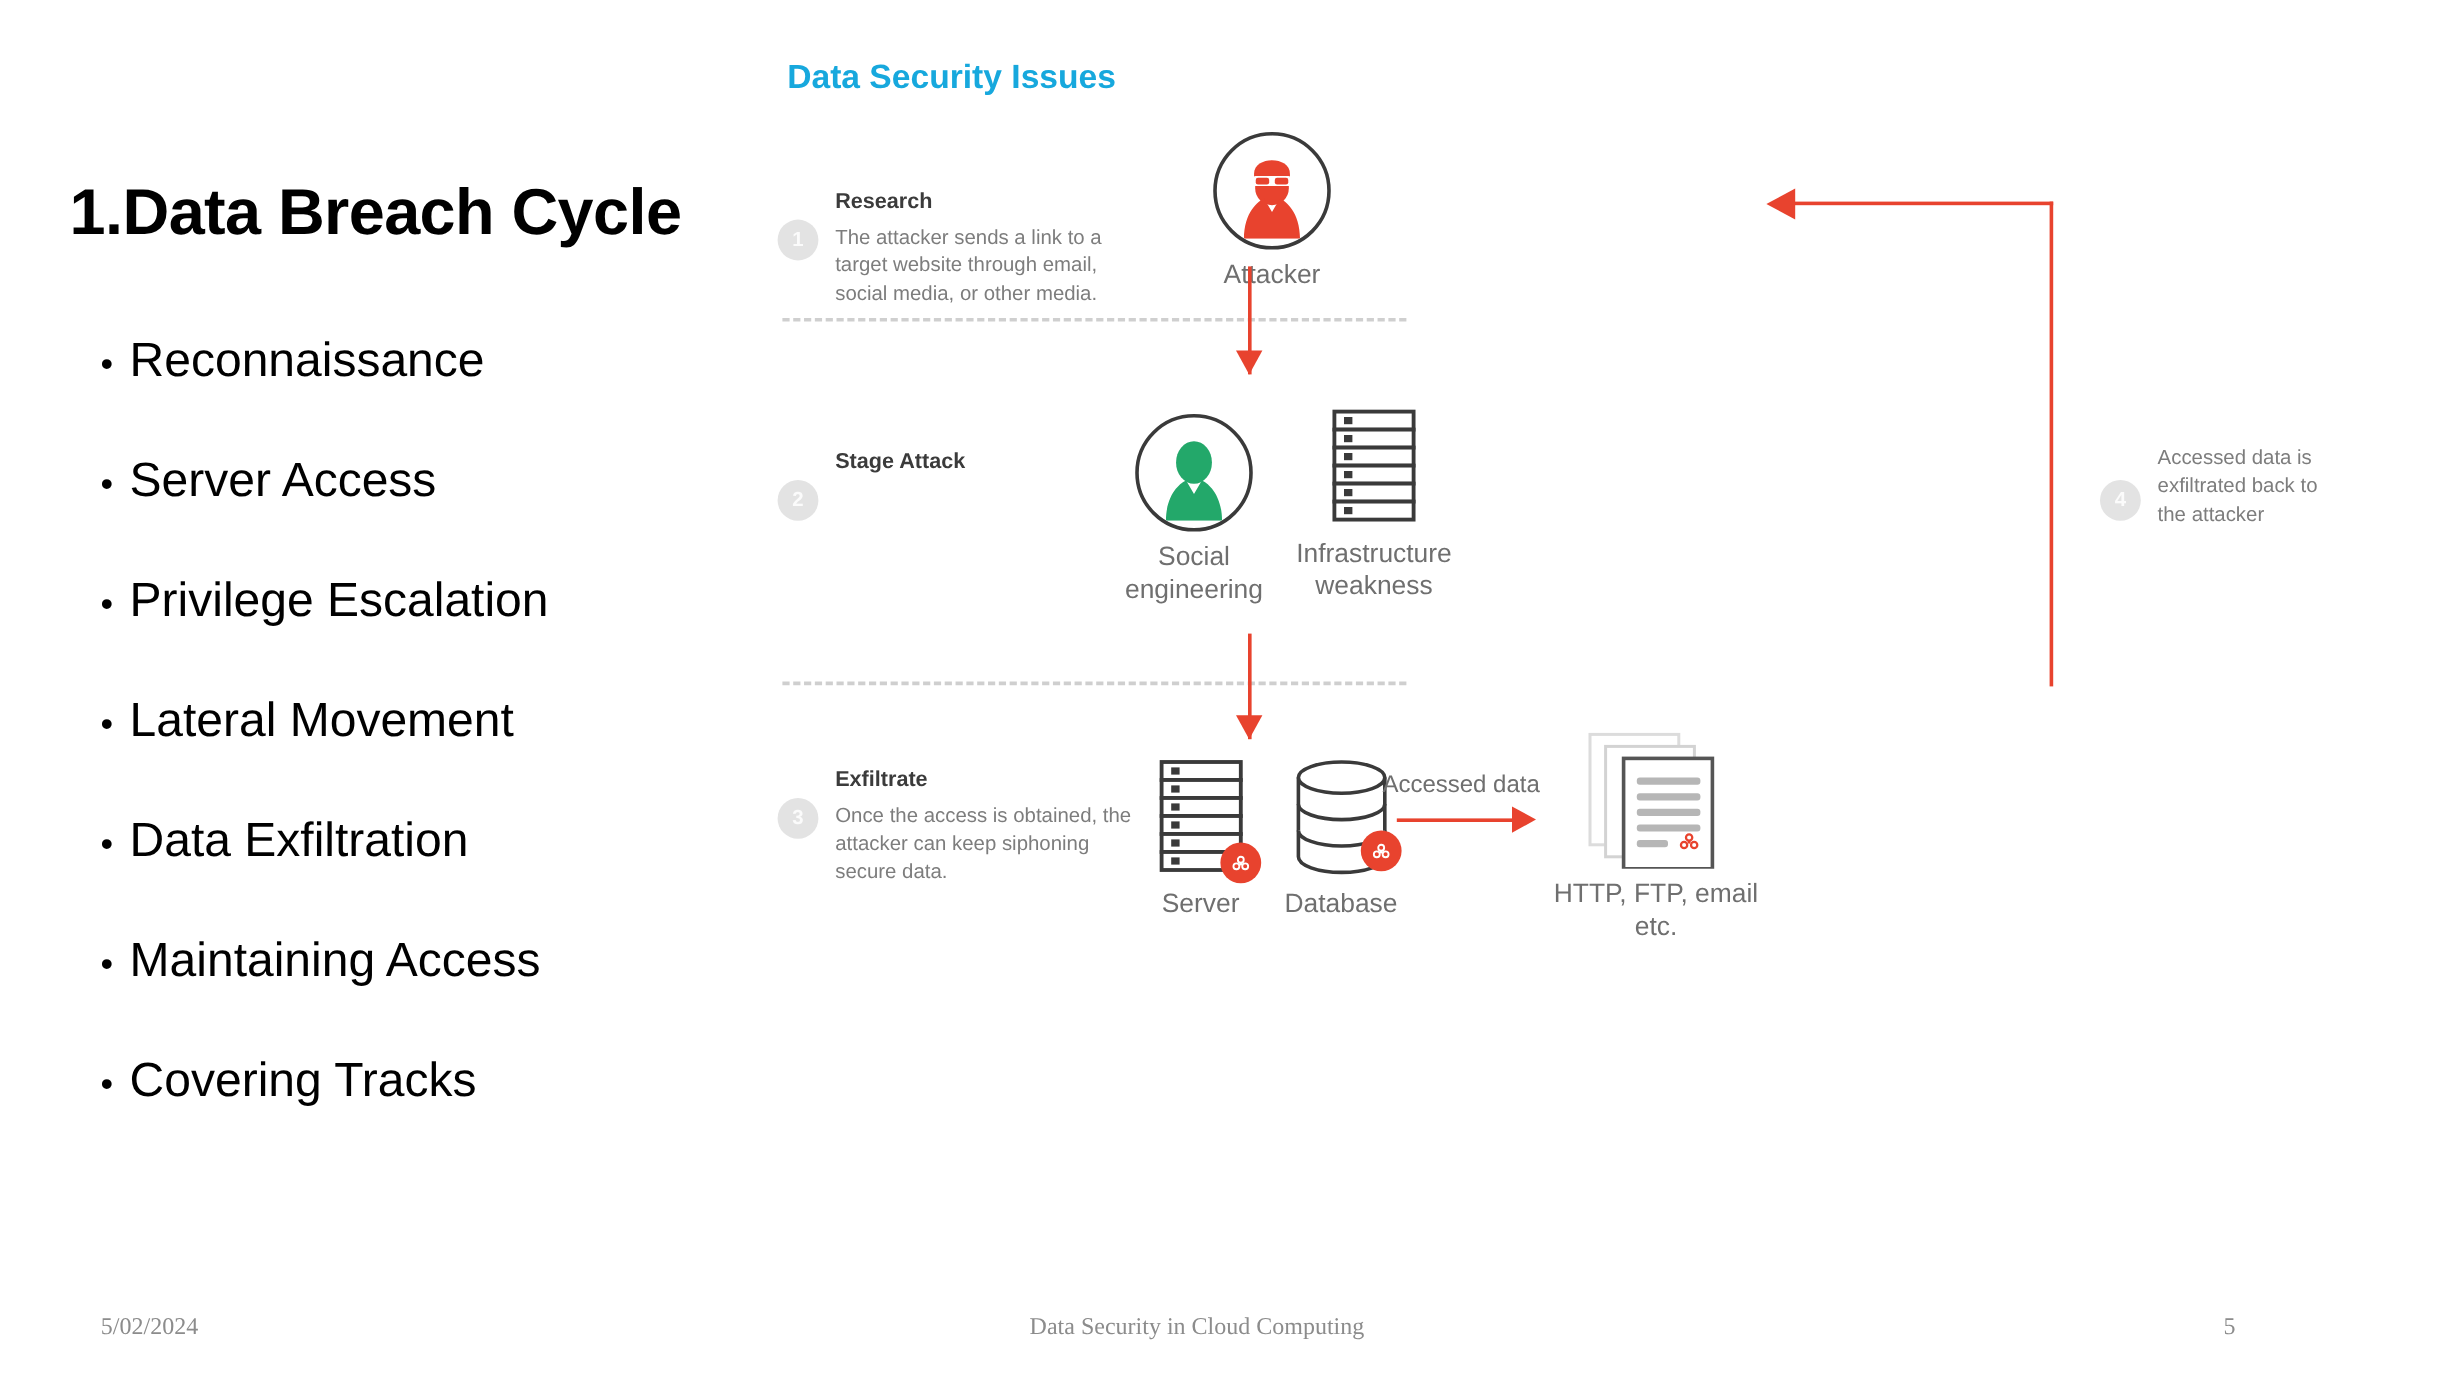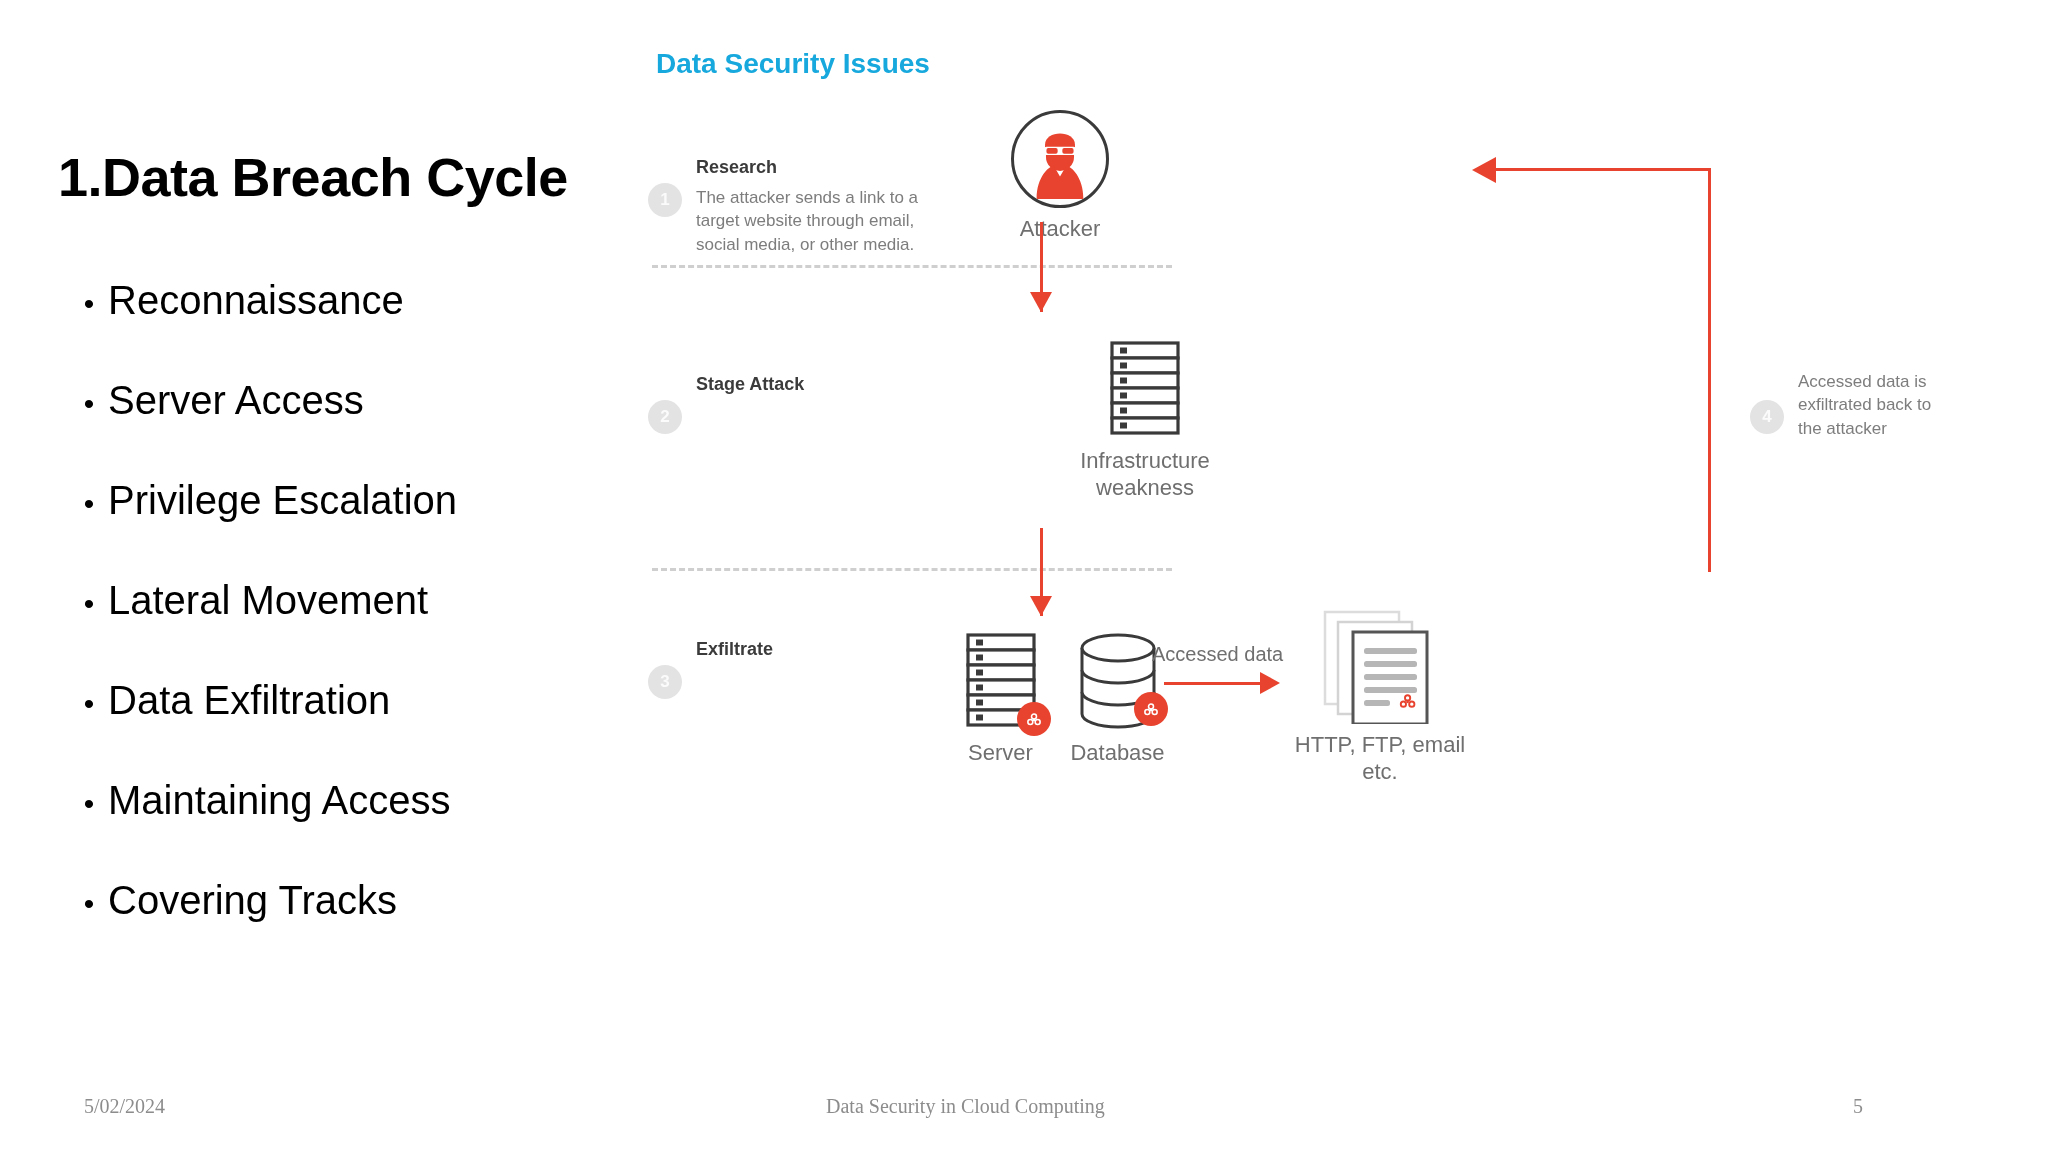--- a/index.html
+++ b/index.html
@@ -57,21 +57,21 @@
       border-top:13px solid transparent;border-bottom:13px solid transparent;
       border-right:24px solid #e8432e;}
 
   .edge-label{position:absolute;font-size:20px;color:#6f6f6f;text-align:center;}
 
   
   #footer{position:absolute;left:0;top:1095px;width:2048px;height:40px;}
   .foot-txt{position:absolute;font-size:20px;color:#8c8c8c;
             font-family:"Liberation Serif",serif;}
   #foot-date{left:84px;}
-  #foot-center{left:826px;text-align:center;}
+  #foot-center{left:858px;text-align:center;}
   #foot-page{left:1853px;}
 </style>
 </head>
 <body>
 
 <div id="slide-title">1.Data Breach Cycle</div>
 
 <div id="bullet-list">
   <div class="bullet-row">
     <span class="bullet-dot">•</span>
@@ -138,20 +138,30 @@
   <div class="arrow-v" style="left:400px;top:222px;height:90px;"></div>
   <div class="arrow-head-down" style="left:390px;top:292px;"></div>
 
   <div class="step-block" style="left:8px;top:400px;">
     <div class="step-num">2</div>
     <div class="step-body">
       <div class="step-title">Stage Attack</div>
     </div>
   </div>
 
+  <div class="node" style="left:280px;top:345px;width:150px;">
+    <div class="circle-icon">
+      <svg viewBox="0 0 92 92" width="86" height="86" style="display:block;margin:0 auto;">
+        <ellipse cx="46" cy="40" rx="16" ry="19" fill="#23a86a"></ellipse>
+        <path d="M21 92 C21 68, 34 58, 39 56 L46 68 L53 56 C58 58, 71 68, 71 92 Z" fill="#23a86a"></path>
+      </svg>
+    </div>
+    <div class="node-label">Social
+engineering</div>
+  </div>
 
   <div class="node" style="left:415px;top:340px;width:180px;">
     <div style="width:72px;margin:0 auto;">
       <svg viewBox="0 0 72 100" width="72" height="100" style="display:block;">
         <g stroke="#3a3a3a" stroke-width="3.2" fill="#ffffff">
           <rect x="3" y="3" width="66" height="15"></rect>
           <rect x="3" y="18" width="66" height="15"></rect>
           <rect x="3" y="33" width="66" height="15"></rect>
           <rect x="3" y="48" width="66" height="15"></rect>
           <rect x="3" y="63" width="66" height="15"></rect>
@@ -173,20 +183,21 @@
 
   <div class="dashed-sep" style="left:12px;top:568px;width:520px;"></div>
 
   <div class="arrow-v" style="left:400px;top:528px;height:88px;"></div>
   <div class="arrow-head-down" style="left:390px;top:596px;"></div>
 
   <div class="step-block" style="left:8px;top:665px;">
     <div class="step-num">3</div>
     <div class="step-body">
       <div class="step-title">Exfiltrate</div>
+      <div class="step-desc">Once the access is obtained, the attacker can keep siphoning secure data.</div>
     </div>
   </div>
 
   <div class="node" style="left:298px;top:632px;width:125px;">
     <div style="width:72px;margin:0 auto;position:relative;">
       <svg viewBox="0 0 72 100" width="72" height="100" style="display:block;">
         <g stroke="#3a3a3a" stroke-width="3.2" fill="#ffffff">
           <rect x="3" y="3" width="66" height="15"></rect>
           <rect x="3" y="18" width="66" height="15"></rect>
           <rect x="3" y="33" width="66" height="15"></rect>

